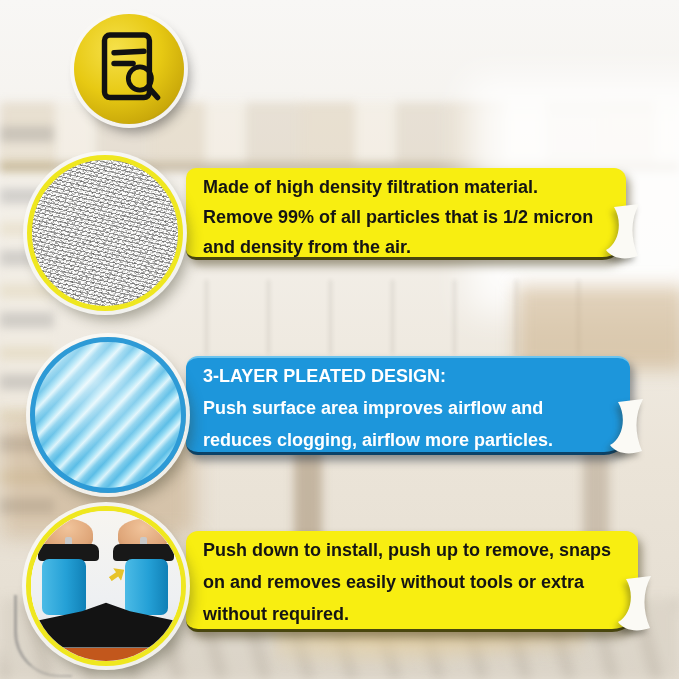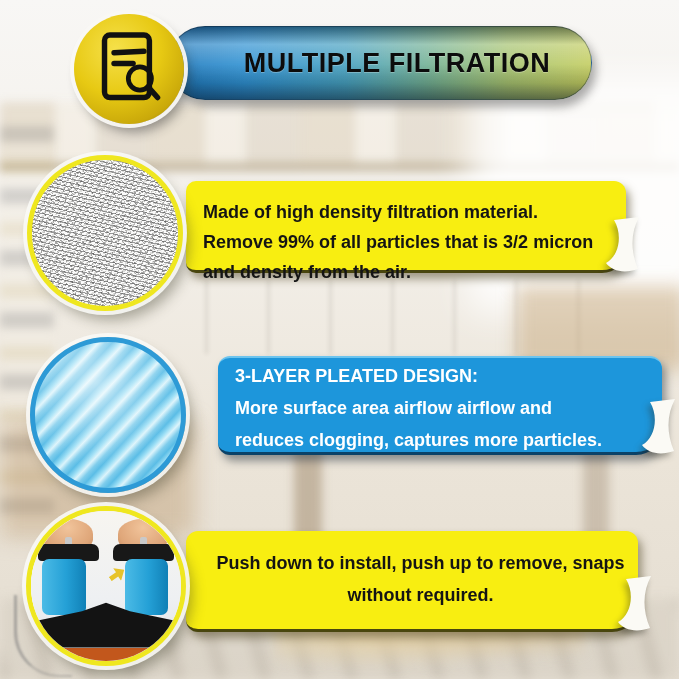--- a/index.html
+++ b/index.html
@@ -70,26 +70,26 @@
       radial-gradient(circle at 42% 28%, rgba(255,255,255,.55), transparent 62%),
       repeating-linear-gradient(133deg, #5bbde6 0px, #9adef5 5px, #dcf4fb 9px, #7fcdec 14px, #5bbde6 19px);
   }
   .c3 { left:26px; top:506px; width:150px; height:150px; background:#f2f1ee; }
 
   .box { position:absolute; z-index:2; box-sizing:border-box; }
   .box .ln { margin-left:17px; font-weight:700; white-space:nowrap; }
   .box-yellow { background:#f8ee11; border-bottom:3px solid rgba(42,40,14,.85);
     box-shadow:4px 6px 8px rgba(80,70,35,.5); color:#141414; }
   .box-blue { background:#1d96db; border-top:2px solid #6cc4ee; border-bottom:3px solid rgba(8,52,84,.85);
-    box-shadow:4px 6px 8px rgba(45,55,65,.5); color:#ffffff;margin-left:32px; }
-  .b1 { left:186px; top:181px; width:440px; height:92px; border-radius:10px 12px 24px 10px; padding-top:16px; }
+    box-shadow:4px 6px 8px rgba(45,55,65,.5); color:#ffffff; }
+  .b1 { left:186px; top:168px; width:440px; height:92px; border-radius:10px 12px 24px 10px; padding-top:4px; }
   .b1 .ln { font-size:18px; line-height:30px; }
   .b2 { left:186px; top:356px; width:444px; height:99px; border-radius:12px 12px 26px 12px; padding-top:2px; }
   .b2 .ln { font-size:18px; line-height:32px; }
-  .b3 { left:186px; top:531px; width:452px; height:101px; border-radius:12px 12px 26px 12px; padding-top:16px;text-align:center; }
+  .b3 { left:186px; top:531px; width:452px; height:101px; border-radius:12px 12px 26px 12px; padding-top:3px; }
   .b3 .ln { font-size:18px; line-height:32px; }
 
   .curl { position:absolute; right:-15px; bottom:-4px; width:40px; height:58px; z-index:4;
     filter:drop-shadow(-3px 4px 3px rgba(40,40,30,.35)); }
 
   
   .half { position:absolute; top:0; width:50%; height:100%; overflow:hidden;
     background:linear-gradient(180deg,#f7f5f0 0%,#eef0f2 58%,#dfe3e6 100%); }
   .half.l { left:0; } .half.r { left:50%; }
   .half div { position:absolute; }
@@ -123,50 +123,47 @@
     <div class="bg-marks"></div>
     <div class="bg-bench-right"></div>
     <div class="bg-post-mid"></div>
     <div class="bg-bench-left-low"></div>
     <div class="bg-post-right"></div>
     <div class="bg-floor"></div>
     <div class="bg-shavings"></div>
     <div class="bg-cord"></div>
   </div>
 
-  <div class="banner">
-    <span class="banner-title">MULTIPLE FILTRATION</span>
-  </div>
   <div class="icon-circle">
     <svg width="68" height="80" viewBox="0 0 100 116">
       <rect x="14" y="8" width="66" height="92" rx="8" fill="none" stroke="#111" stroke-width="8"></rect>
       <line x1="28" y1="34" x2="72" y2="32" stroke="#111" stroke-width="8" stroke-linecap="round"></line>
       <line x1="28" y1="50" x2="56" y2="50" stroke="#111" stroke-width="8" stroke-linecap="round"></line>
       <circle cx="66" cy="72" r="17" fill="none" stroke="#111" stroke-width="7"></circle>
       <line x1="78" y1="84" x2="92" y2="100" stroke="#111" stroke-width="8" stroke-linecap="round"></line>
     </svg>
   </div>
 
   <div class="circle ring-yellow c1"></div>
   <div class="box box-yellow b1">
     <div class="ln">Made of high density filtration material.</div>
-    <div class="ln">Remove 99% of all particles that is 3/2 micron</div>
+    <div class="ln">Remove 99% of all particles that is 1/2 micron</div>
     <div class="ln">and density from the air.</div>
     <div class="curl">
       <svg width="40" height="58" viewBox="0 0 40 58">
           <path d="M38 1 C30 16 29 34 37 53 C23 58 11 55 5 47 C18 40 22 19 13 4 Z" fill="#fbfaf5"></path>
         </svg>
     </div>
   </div>
 
   <div class="circle ring-blue c2"></div>
   <div class="box box-blue b2">
     <div class="ln">3-LAYER PLEATED DESIGN:</div>
-    <div class="ln">More surface area airflow airflow and</div>
-    <div class="ln">reduces clogging, captures more particles.</div>
+    <div class="ln">Push surface area improves airflow and</div>
+    <div class="ln">reduces clogging, airflow more particles.</div>
     <div class="curl">
       <svg width="40" height="58" viewBox="0 0 40 58">
           <path d="M38 1 C30 16 29 34 37 53 C23 58 11 55 5 47 C18 40 22 19 13 4 Z" fill="#fbfaf5"></path>
         </svg>
     </div>
   </div>
 
   <div class="circle ring-yellow c3">
     <div class="half l">
       <div class="hand"></div>
@@ -183,20 +180,21 @@
       <div class="cap"></div>
       <div class="cyl"></div>
       <div class="base"></div>
       <div class="orange"></div>
       <div class="arrow arr2"></div>
     </div>
     <div class="divider"></div>
   </div>
   <div class="box box-yellow b3">
     <div class="ln">Push down to install, push up to remove, snaps</div>
+    <div class="ln">on and removes easily without tools or extra</div>
     <div class="ln">without required.</div>
     <div class="curl">
       <svg width="40" height="58" viewBox="0 0 40 58">
           <path d="M38 1 C30 16 29 34 37 53 C23 58 11 55 5 47 C18 40 22 19 13 4 Z" fill="#fbfaf5"></path>
         </svg>
     </div>
   </div>
 
 </div>
 

